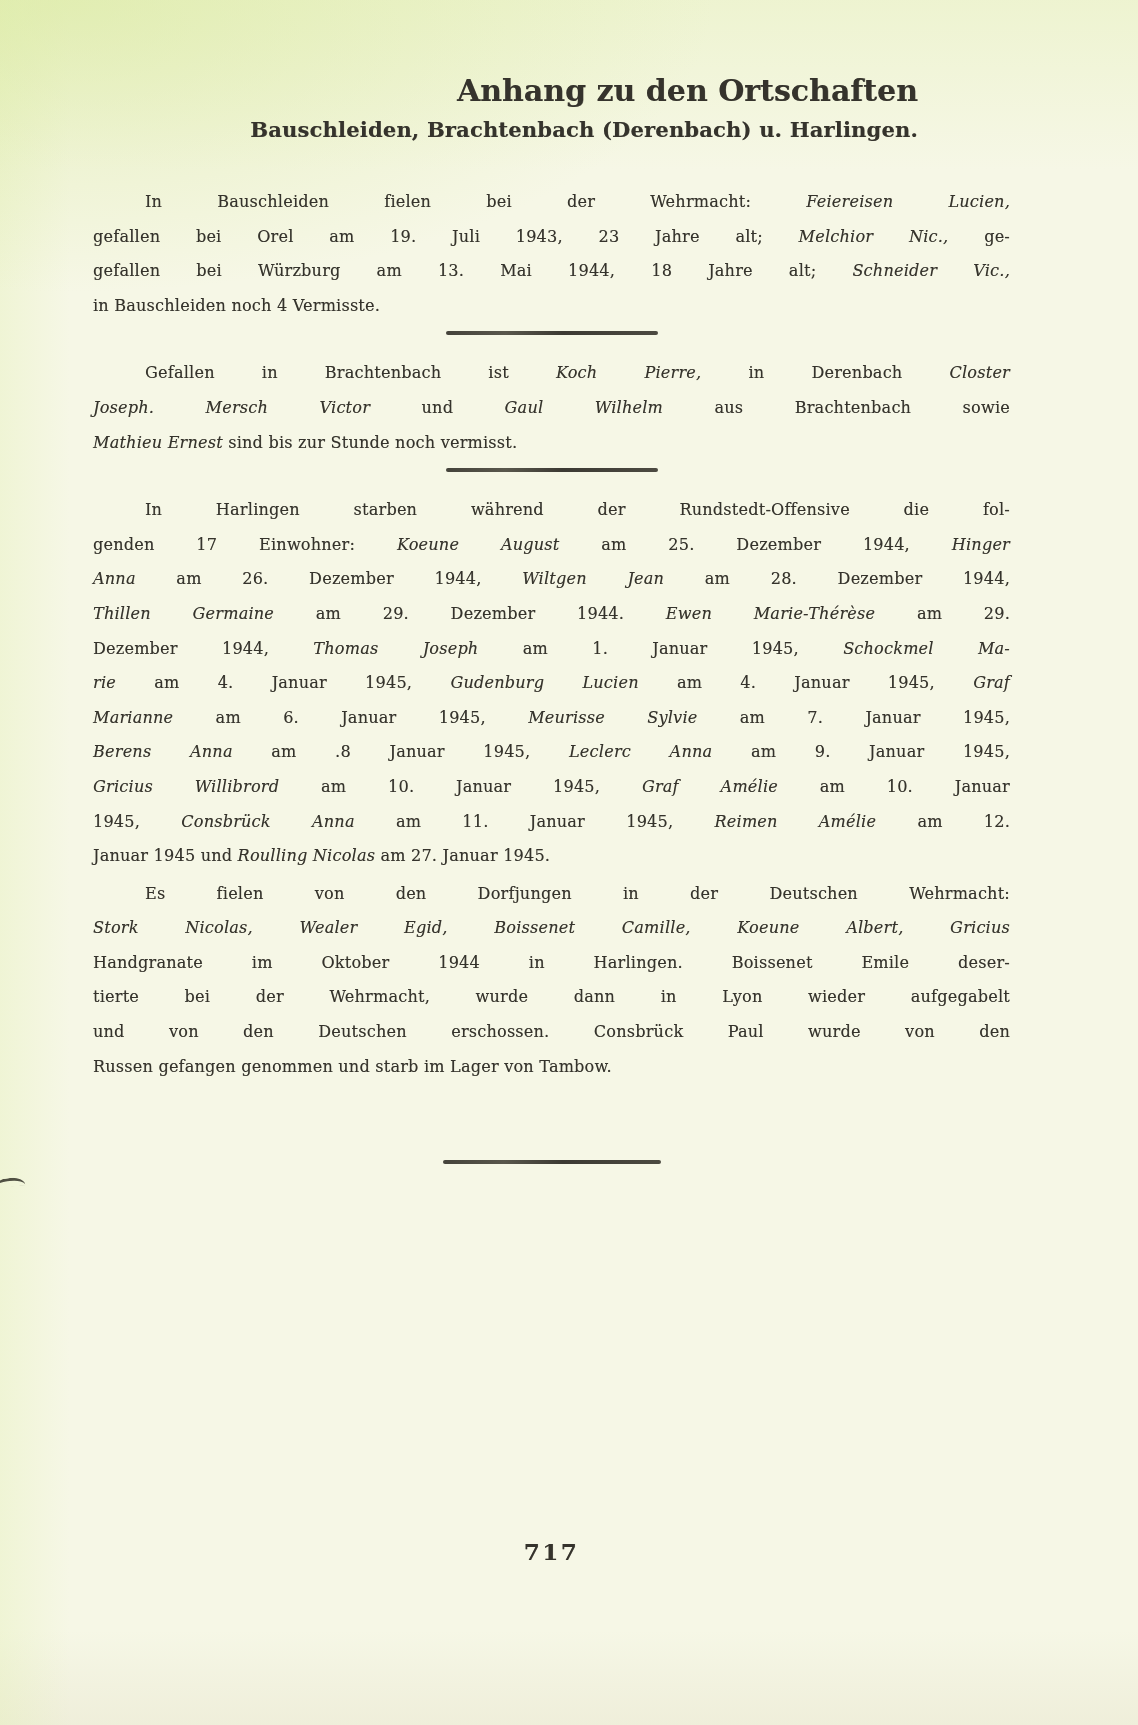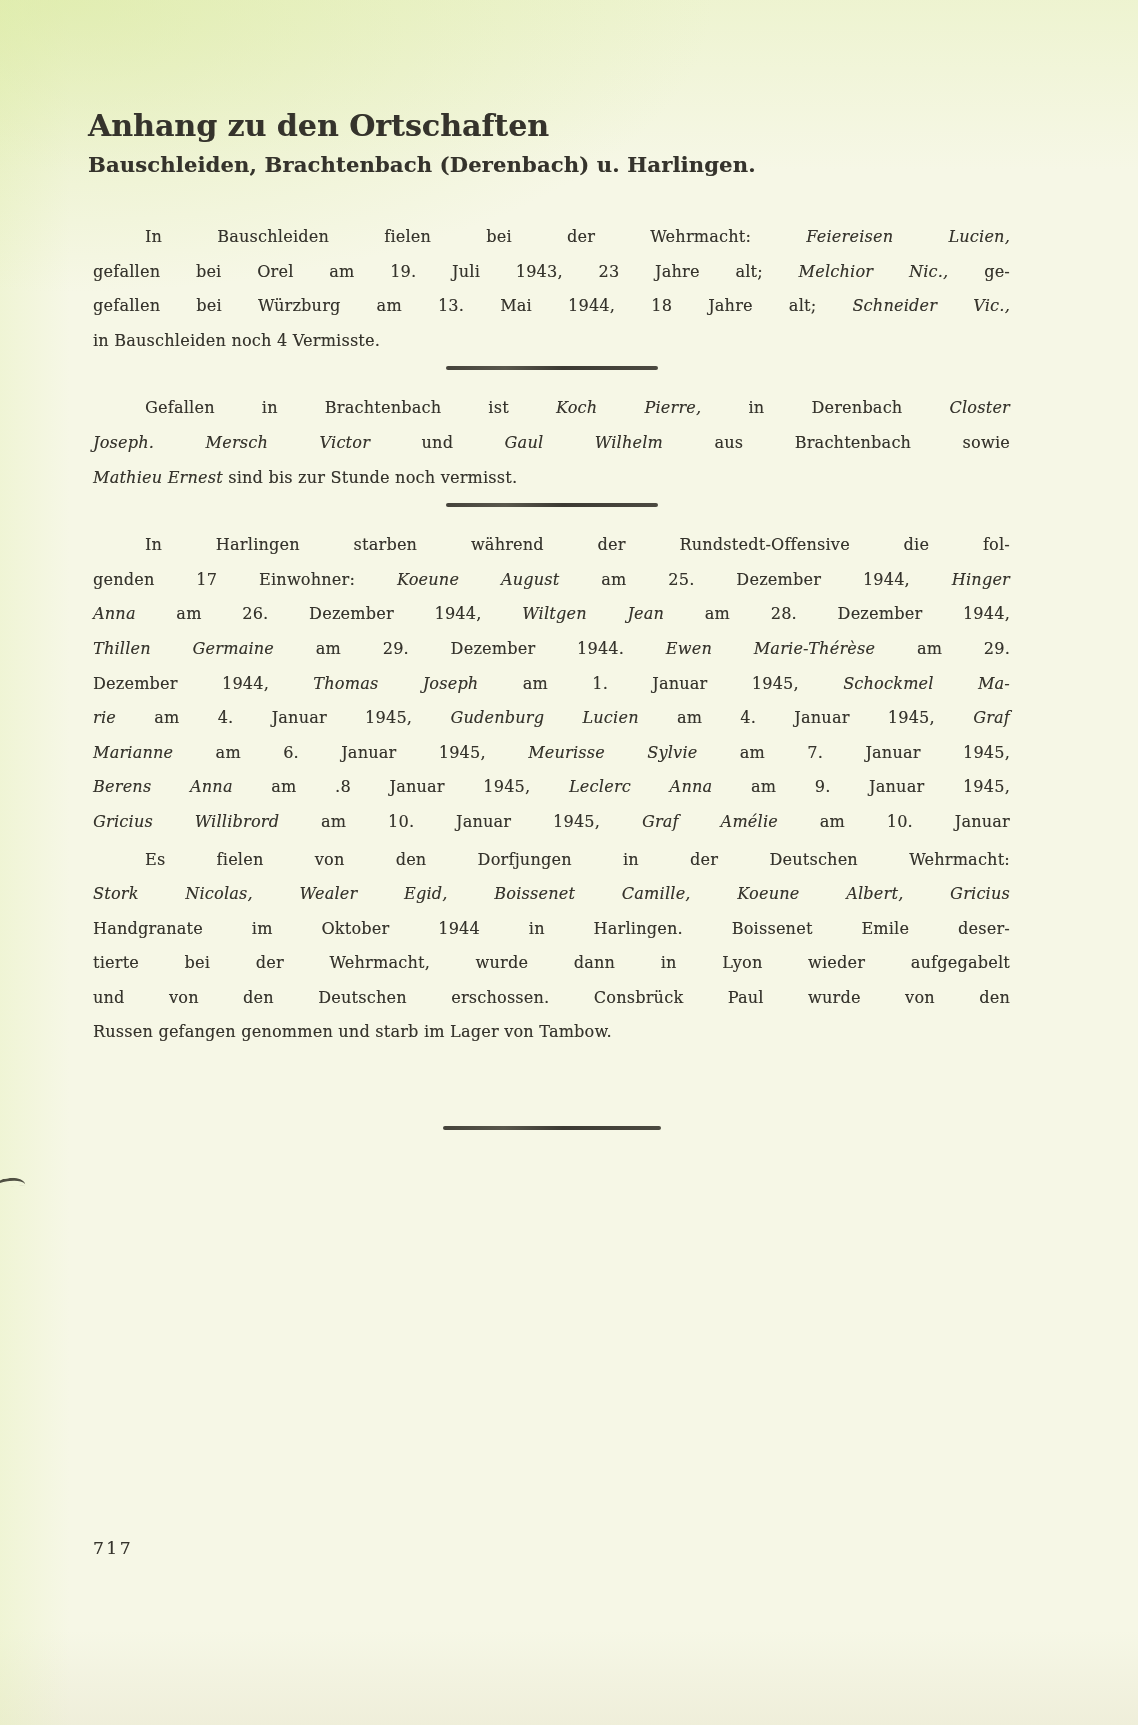--- a/index.html
+++ b/index.html
@@ -17,24 +17,24 @@
     background-color:var(--paper);
     background-image:
       radial-gradient(ellipse 950px 430px at 6% 0%, rgba(213,231,148,0.50), rgba(213,231,148,0) 68%),
       linear-gradient(180deg, rgba(224,238,173,0.38), rgba(224,238,173,0) 170px),
       linear-gradient(90deg, rgba(224,238,173,0.30), rgba(224,238,173,0) 70px),
       linear-gradient(0deg, rgba(226,222,196,0.35), rgba(226,222,196,0) 95px);
     font-family:"DejaVu Serif","Liberation Serif",serif;
     color:var(--ink);
   }
   .headings{
-    padding-top:108px;
+    padding-top:73px;
     width:830px;
     margin-left:88px;
-    text-align:left;
+    text-align:right;
     text-shadow:0.3px 0.3px 0.4px rgba(40,38,28,0.45);
   }
   .h1{font-size:30px;line-height:36px;font-weight:bold;}
   .h2{font-size:21px;line-height:38px;font-weight:bold;margin-top:2px;letter-spacing:0.2px;}
   .docbody{
     margin-left:93px;
     width:917px;
     margin-top:36px;
     font-size:16px;
     line-height:34.6px;
@@ -54,22 +54,22 @@
   .rule{
     height:4px;width:212px;
     margin:8px auto 21px auto;
     background:linear-gradient(90deg,#45433b,#59574c 28%,#3c3a33 55%,#4c4a41);
     border-radius:2px;
   }
   .rule.rule-bottom{width:218px;margin:76px auto 0 auto;}
   .pagenum{
     position:absolute;
     top:1538px;left:93px;width:917px;
-    text-align:left;
-    font-size:17px;font-weight:normal;
+    text-align:center;
+    font-size:23px;font-weight:bold;
     letter-spacing:2.5px;
     text-shadow:0.3px 0.3px 0.4px rgba(40,38,28,0.45);
   }
   .stray{
     position:absolute;
     left:-5px;top:1178px;
     width:30px;height:9px;
     border-top:3.5px solid rgba(52,50,41,0.85);
     border-radius:50% 60% 0 0 / 100% 120% 0 0;
     transform:rotate(-7deg);
@@ -100,20 +100,22 @@
       <div class="paragraph">
         <div class="line indent"><span>In Harlingen starben während der Rundstedt-Offensive die fol-</span></div>
         <div class="line"><span>genden 17 Einwohner: </span><span class="it">Koeune August</span><span> am 25. Dezember 1944, </span><span class="it">Hinger</span></div>
         <div class="line"><span class="it">Anna</span><span> am 26. Dezember 1944, </span><span class="it">Wiltgen Jean</span><span> am 28. Dezember 1944,</span></div>
         <div class="line"><span class="it">Thillen Germaine</span><span> am 29. Dezember 1944. </span><span class="it">Ewen Marie-Thérèse</span><span> am 29.</span></div>
         <div class="line"><span>Dezember 1944, </span><span class="it">Thomas Joseph</span><span> am 1. Januar 1945, </span><span class="it">Schockmel Ma-</span></div>
         <div class="line"><span class="it">rie</span><span> am 4. Januar 1945, </span><span class="it">Gudenburg Lucien</span><span> am 4. Januar 1945, </span><span class="it">Graf</span></div>
         <div class="line"><span class="it">Marianne</span><span> am 6. Januar 1945, </span><span class="it">Meurisse Sylvie</span><span> am 7. Januar 1945,</span></div>
         <div class="line"><span class="it">Berens Anna</span><span> am .8 Januar 1945, </span><span class="it">Leclerc Anna</span><span> am 9. Januar 1945,</span></div>
         <div class="line"><span class="it">Gricius Willibrord</span><span> am 10. Januar 1945, </span><span class="it">Graf Amélie</span><span> am 10. Januar</span></div>
+        <div class="line"><span>1945, </span><span class="it">Consbrück Anna</span><span> am 11. Januar 1945, </span><span class="it">Reimen Amélie</span><span> am 12.</span></div>
+        <div class="line lastline"><span>Januar 1945 und </span><span class="it">Roulling Nicolas</span><span> am 27. Januar 1945.</span></div>
       </div>
       <div class="paragraph">
         <div class="line indent"><span>Es fielen von den Dorfjungen in der Deutschen Wehrmacht:</span></div>
         <div class="line"><span class="it">Stork Nicolas, Wealer Egid, Boissenet Camille, Koeune Albert, Gricius</span></div>
         <div class="line"><span>Handgranate im Oktober 1944 in Harlingen. Boissenet Emile deser-</span></div>
         <div class="line"><span>tierte bei der Wehrmacht, wurde dann in Lyon wieder aufgegabelt</span></div>
         <div class="line"><span>und von den Deutschen erschossen. Consbrück Paul wurde von den</span></div>
         <div class="line lastline"><span>Russen gefangen genommen und starb im Lager von Tambow.</span></div>
       </div>
       <div class="rule rule-bottom"></div>

